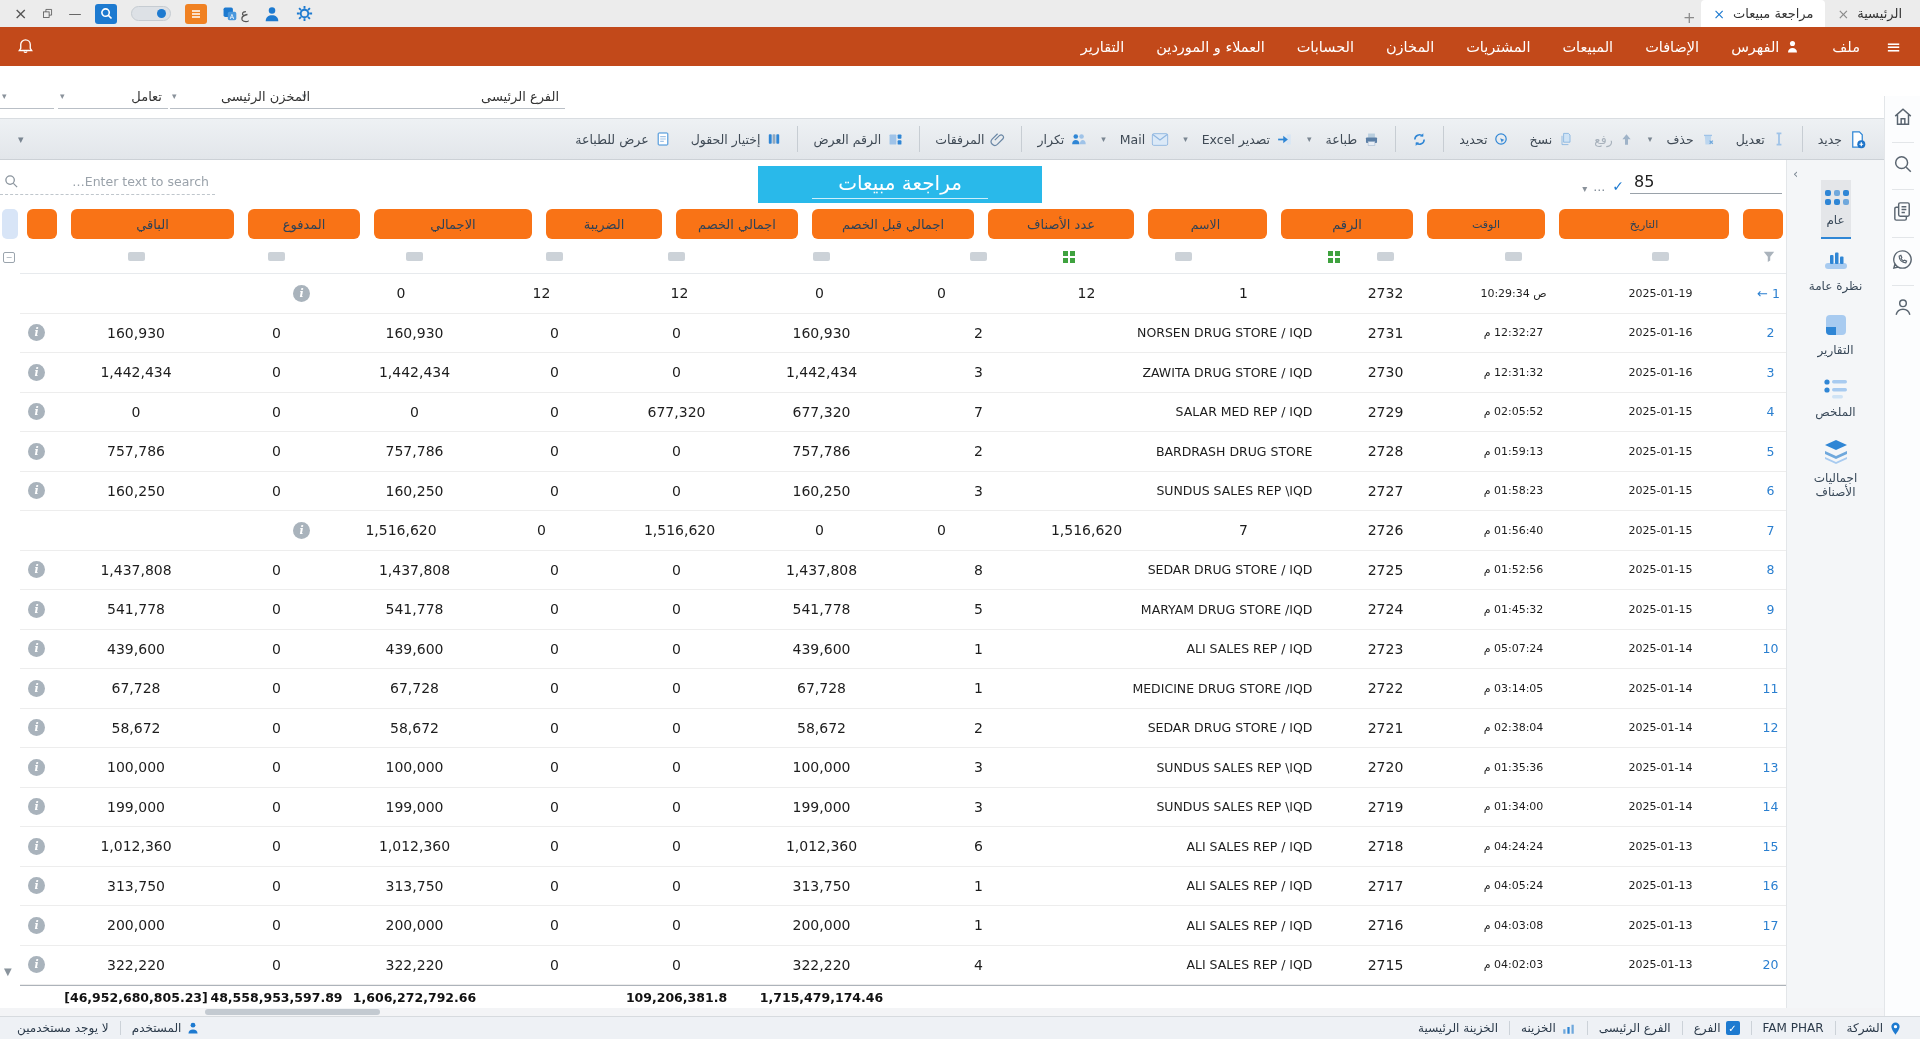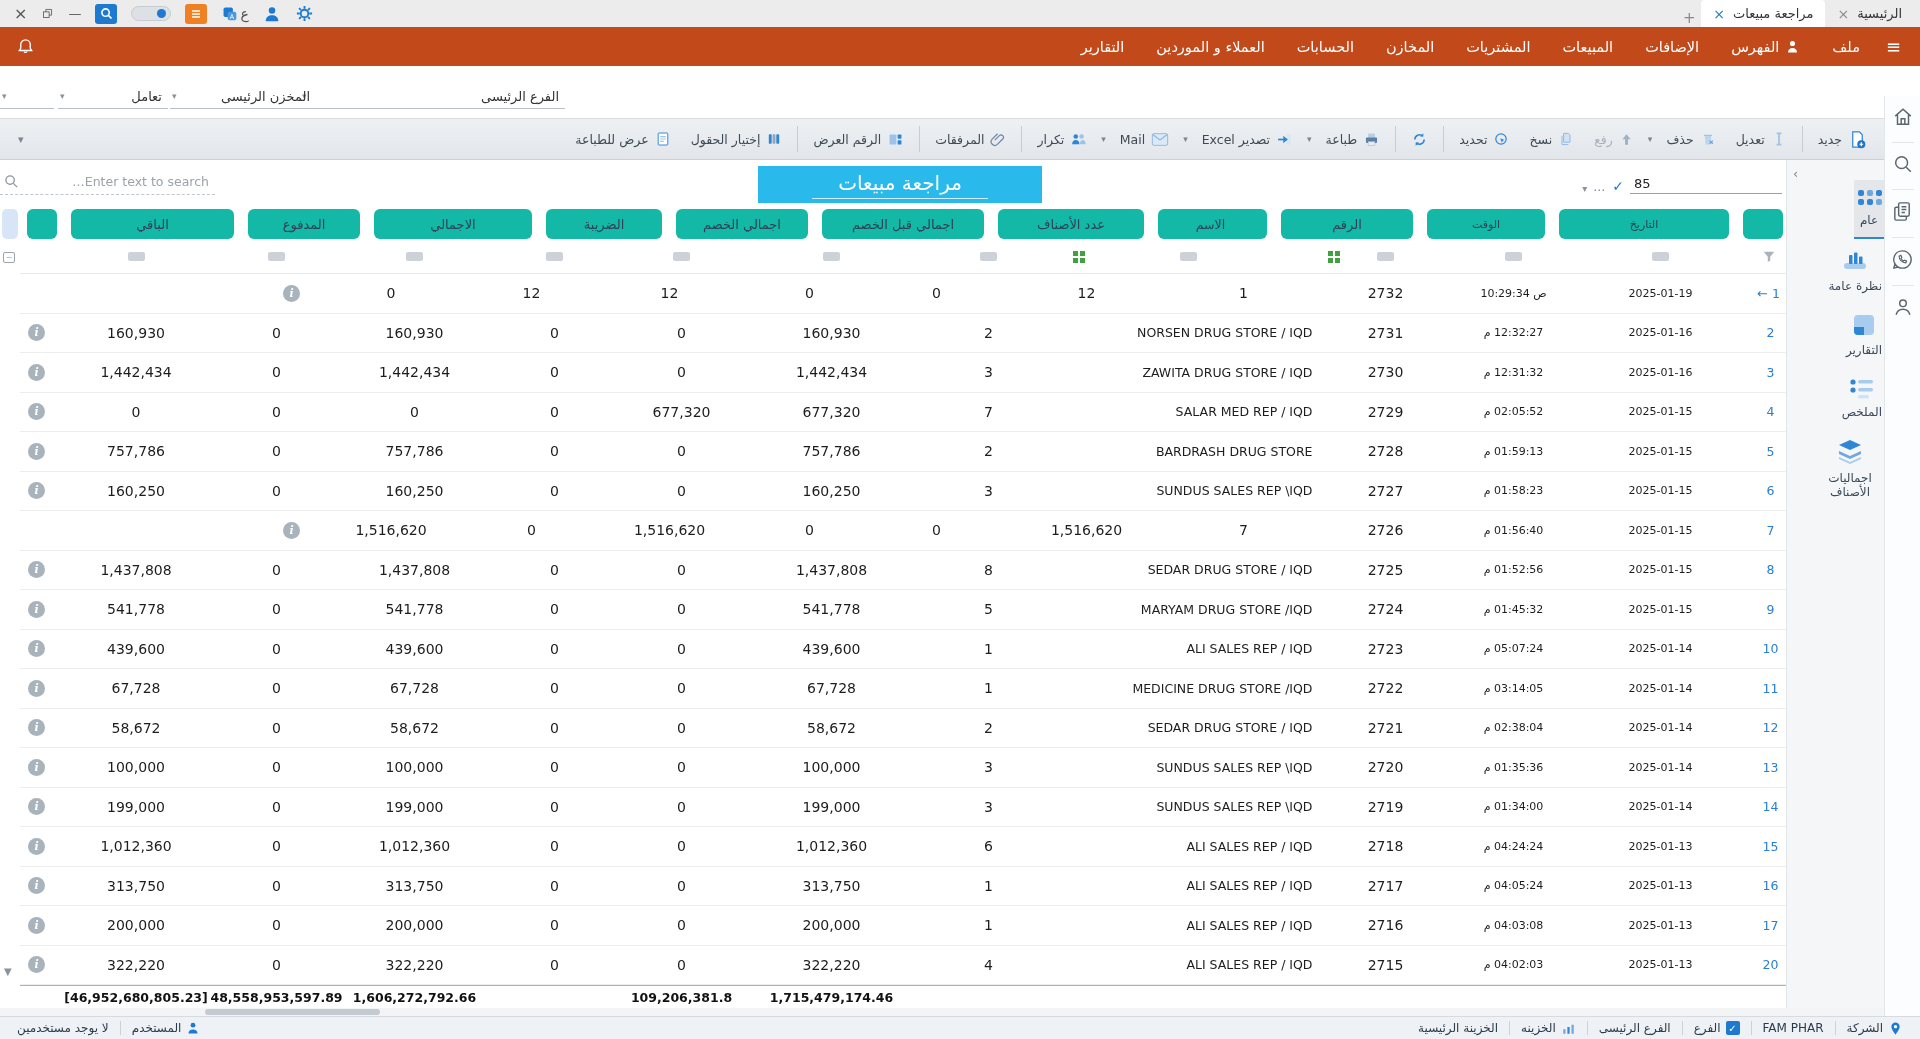--- a/index.html
+++ b/index.html
@@ -51,40 +51,40 @@
   .searchbox { position:absolute; top:168px; left:0; width:215px; height:27px;
     border-bottom:1px dashed #bfc6cc; display:flex; align-items:center; }
   .searchbox svg { position:absolute; left:4px; }
   .searchbox input { border:0; outline:0; background:transparent; width:180px; margin-right:6px;
     font-size:12.5px; color:#555; font-family:"DejaVu Sans", sans-serif; }
   .searchbox input::placeholder { color:#9aa2aa; }
   .pagetitle { position:absolute; top:166px; left:758px; width:284px; height:37px; background:#29b9ea;
     display:flex; align-items:center; justify-content:center; }
   .pagetitle span { color:#fff; font-size:20px; border-bottom:1px solid #cdeffb; padding:0 26px 3px; }
   .counter { position:absolute; top:168px; left:1582px; width:200px; height:26px; display:flex; align-items:flex-end; gap:6px; }
-  .counter .val { width:152px; border-bottom:1px solid #9aa2aa; text-align:left; font-size:13px; color:#222; padding:2px 4px; direction:ltr; }
+  .counter .val { width:152px; border-bottom:1px solid #9aa2aa; text-align:left; font-size:16px; color:#222; padding:2px 4px; direction:ltr; }
   .counter .ok { color:#1d7ad0; font-size:14px; font-weight:bold; }
   .counter .dots { color:#7a8692; font-size:12px; letter-spacing:1px; }
   .counter .car { color:#8a929b; font-size:10px; }
 
   
   .hdr, .flt, .rows-wrap, .totals { position:absolute; left:20px; right:130px; }
   .hdr { top:208px; height:32px; display:flex; }
-  .hcell { background:#14b8a6; border-radius:6px; margin:1px 7px; display:flex; align-items:center; justify-content:center;
+  .hcell { background:#f97316; border-radius:6px; margin:1px 7px; display:flex; align-items:center; justify-content:center;
     font-size:13px; color:#2e4256; }
   .flt { top:240px; height:34px; display:flex; border-bottom:1px solid #e7eaed; }
   .fcell { display:flex; align-items:center; justify-content:center; position:relative; margin:0 1.5px; }
   .fbox { width:17px; height:9px; border-radius:2px; background:#ccd2d8; }
   .gicon { position:absolute; left:8px; width:5px; height:5px; background:#3fa23f; box-shadow:7px 0 #3fa23f,0 7px #3fa23f,7px 7px #3fa23f; top:11px; }
   .rows-wrap { top:274px; height:711px; overflow:hidden; }
   .row { display:flex; height:39.5px; border-bottom:1px solid #ededed; align-items:center; background:#fff; }
   .cell { display:flex; align-items:center; justify-content:center; font-size:14px; color:#1d1d1d; margin:0 1.5px; height:100%; }
   .c-n    { width:40px; }  .c-date { width:170px; } .c-time { width:118px; }
   .c-num  { width:132px; } .c-name { flex:1; justify-content:flex-start; text-align:right; padding-right:4px; font-size:12.5px; }
-  .c-items{ width:146px; } .c-before{ width:162px; } .c-disc { width:132px; }
+  .c-items{ width:146px; } .c-before{ width:162px; } .c-disc { width:122px; }
   .c-tax  { width:116px; } .c-total { width:158px; } .c-paid { width:112px; }
   .c-rem  { width:163px; } .c-info { width:30px; }
   .c-n { gap:4px; font-size:12.5px; color:#2a7fd0; }
   .c-n .arrow { color:#2a7fd0; font-size:13px; }
   .c-date,.c-time { font-size:11px; }
   .infob { width:17px; height:17px; border-radius:50%; background:#a9b3bc; color:#fff; font-size:11px; font-weight:bold;
     display:flex; align-items:center; justify-content:center; font-family:"DejaVu Serif", serif; font-style:italic; }
   .totals { top:985px; height:23px; display:flex; border-top:1px solid #adb3ba; background:#fff; align-items:center; }
   .tcell { font-weight:bold; font-size:12.5px; color:#111; }
   .ltr { direction:ltr; unicode-bidi:isolate; }
@@ -96,21 +96,21 @@
     color:#9aa4ad; font-size:8px; line-height:9px; text-align:center; }
   .vstrip .dn { position:absolute; bottom:8px; left:4px; color:#8a949d; font-size:10px; }
 
   
   .outer-strip { position:absolute; right:0; top:96px; bottom:23px; width:36px; background:#fcfdfe; border-left:1px solid #e3e6e9; }
   .ostack { display:flex; flex-direction:column; align-items:center; }
   .oicon { padding:10px 0; }
   .odiv { width:22px; height:1px; background:#e3e6e9; }
   .inner-strip { position:absolute; right:36px; top:160px; bottom:23px; width:98px; background:#f4f6f8; border-left:1px solid #e3e6e9; }
   .collapse { position:absolute; top:6px; left:6px; color:#7a8692; font-size:13px; }
-  .stabs { margin-top:20px; display:flex; flex-direction:column; align-items:flex-start; }
+  .stabs { margin-top:20px; display:flex; flex-direction:column; align-items:center; }
   .stab { display:flex; flex-direction:column; align-items:center; gap:6px; padding:10px 2px; font-size:12px; color:#3a4a5a; text-align:center; }
   .stab.active { background:#e4e6e9; border-bottom:2px solid #2f86d5; }
   .dotgrid { width:26px; height:17px; display:grid; grid-template-columns:repeat(3,6px); grid-auto-rows:6px; gap:3px; }
   .dotgrid i { background:#2f86d5; border-radius:2px; }
   .dotgrid i:nth-child(2){ background:#6fa8dc; }
   .dotgrid i:nth-child(4){ background:#6fa8dc; }
 
   
   .hscroll { position:absolute; left:0; right:36px; top:1008px; height:8px; background:#f3f4f6; }
   .hthumb { position:absolute; left:205px; top:1px; width:175px; height:6px; border-radius:3px; background:#c3cad1; }

